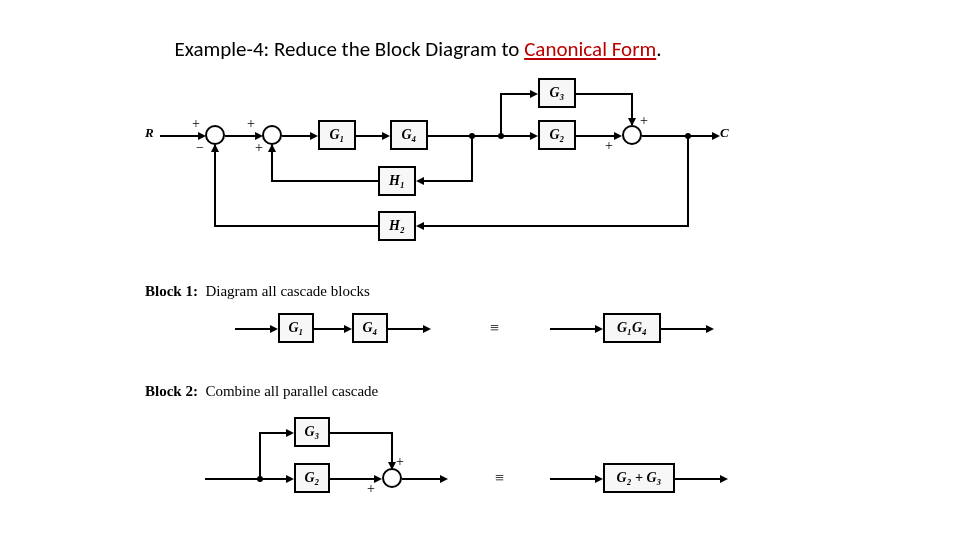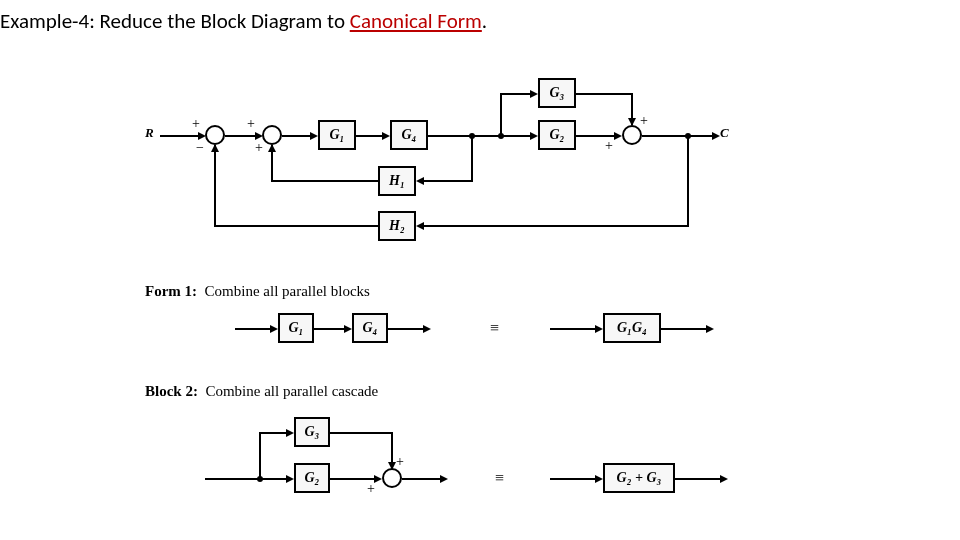--- a/index.html
+++ b/index.html
@@ -7,23 +7,24 @@
     margin: 0;
     width: 960px;
     height: 540px;
     background: #fff;
     font-family: "Times New Roman", serif;
     position: relative;
     overflow: hidden;
   }
   .title {
     position: absolute;
-    top: 8px;
+    top: 36px;
     left: 0;
     width: 836px;
+    text-align: center;
     font-family: Calibri, sans-serif;
     font-size: 21px;
     color: #000;
   }
   .title .canon {
     color: #b00;
     text-decoration: underline;
   }
   .step-label {
     position: absolute;
@@ -169,21 +170,21 @@
 <div class="line h" style="left:424px; top:225px; width:265px;"></div>
 <div class="arrow-l" style="left:424px; top:226px;"></div>
 <div class="block" style="left:378px; top:211px; width:38px; height:30px;justify-content:center;">
     <span>H₂</span>
   </div>
 <div class="line h" style="left:215px; top:225px; width:163px;"></div>
 <div class="line v" style="left:214px; top:145px; height:82px;"></div>
 <div class="arrow-u" style="left:215px; top:152px;"></div>
 
 <div class="step-label" style="left:145px; top:283px;">
-  <b>Form 1:</b>&nbsp;&nbsp;<span>Combine all parallel blocks</span>
+  <b>Block 1:</b>&nbsp;&nbsp;<span>Diagram all cascade blocks</span>
 </div>
 
 <div class="line h" style="left:235px; top:328px; width:35px;"></div>
 <div class="arrow-r" style="left:270px; top:329px;"></div>
 <div class="block" style="left:278px; top:313px; width:36px; height:30px;">
     <span>G₁</span>
   </div>
 <div class="line h" style="left:314px; top:328px; width:30px;"></div>
 <div class="arrow-r" style="left:344px; top:329px;"></div>
 <div class="block" style="left:352px; top:313px; width:36px; height:30px;">

